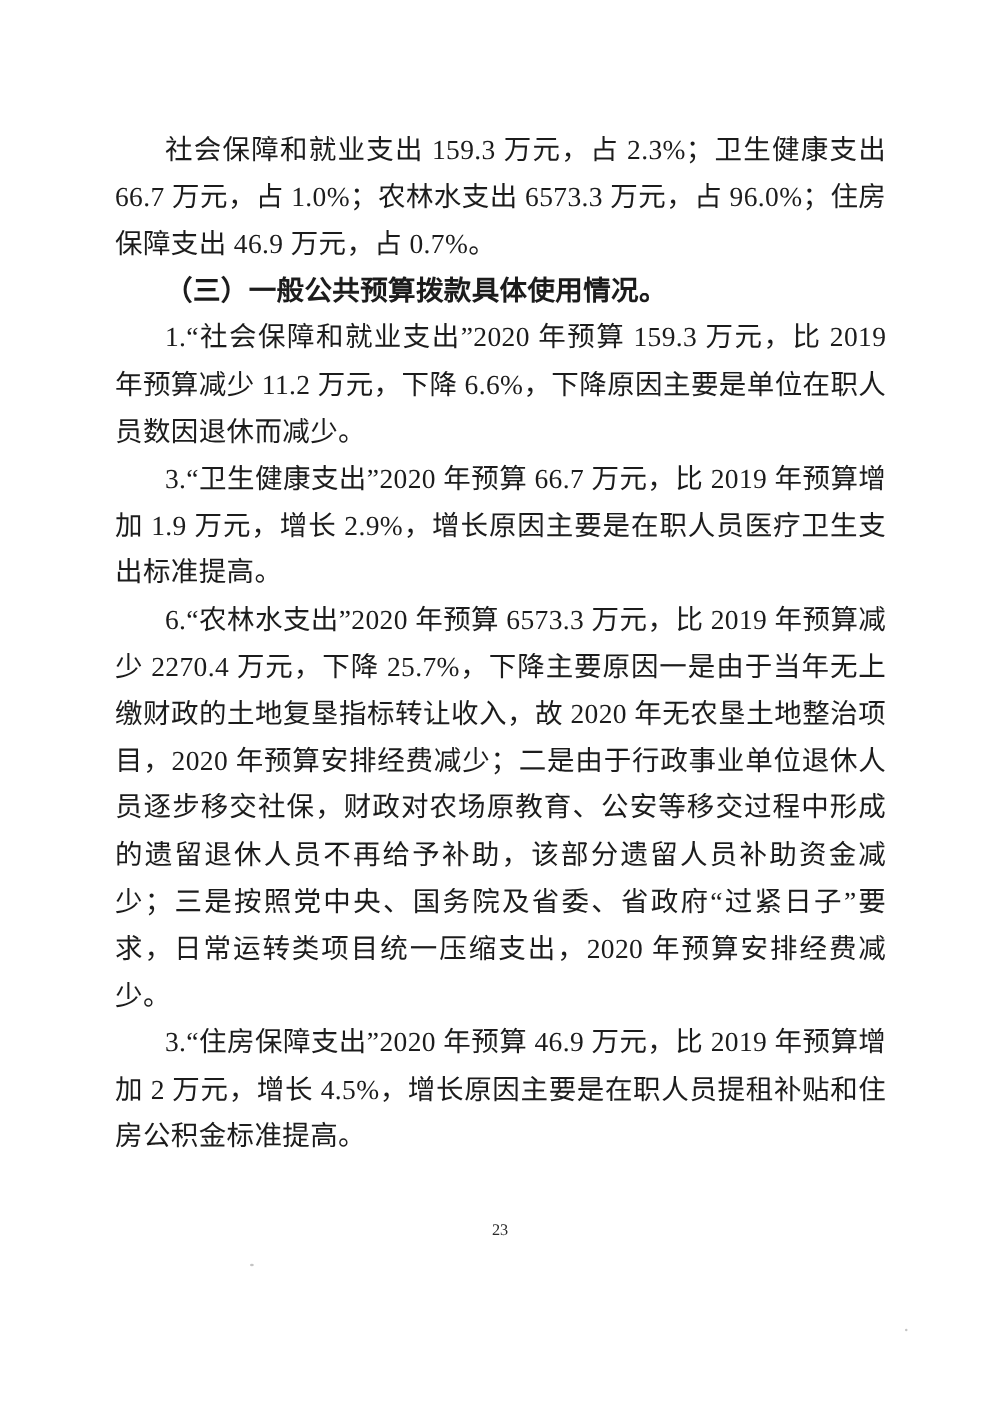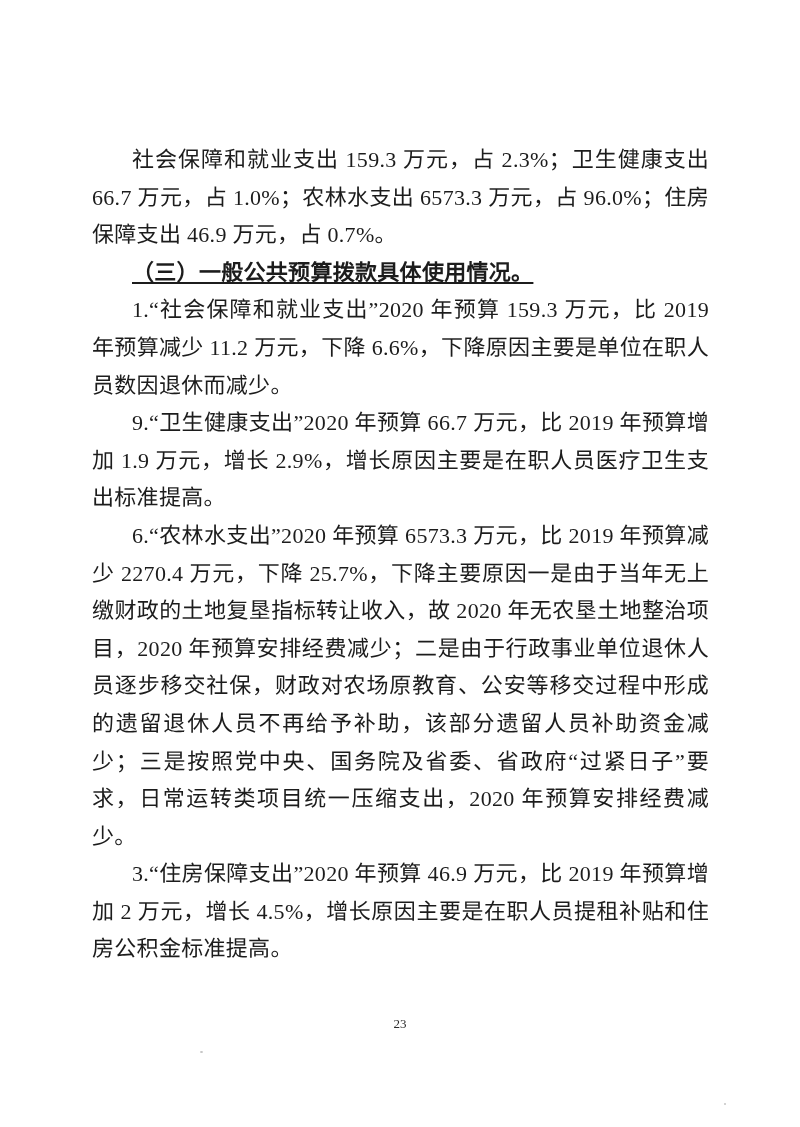--- a/index.html
+++ b/index.html
@@ -11,40 +11,38 @@
     width: 800px;
     height: 1127px;
     position: relative;
     overflow: hidden;
     font-family: "Liberation Serif", "DejaVu Serif", serif;
   }
   .page {
     position: absolute;
     inset: 0;
     background: #ffffff;
-    margin-top: 40px;
   }
   .content {
     position: absolute;
     left: 92px;
     top: 101px;
     width: 617px;
     color: #1c1c1c;
     font-size: 22px;
     line-height: 37.6px;
     text-align: justify;
     letter-spacing: 0.3px;
   }
   .content p {
     margin: 0;
     text-indent: 40px;
   }
   .heading {
     font-weight: 700;
-    text-decoration: underline;
   }
   .lead {
     font-weight: 400;
   }
   .page-number {
     position: absolute;
     top: 976px;
     left: 0;
     width: 100%;
     text-align: center;
@@ -66,21 +64,21 @@
 <div class="page">
 
   <div class="content">
 
     <p>社会保障和就业支出 159.3 万元，占 2.3%；卫生健康支出 66.7 万元，占 1.0%；农林水支出 6573.3 万元，占 96.0%；住房保障支出 46.9 万元，占 0.7%。</p>
 
     <p class="heading">（三）一般公共预算拨款具体使用情况。</p>
 
     <p><span class="lead">1.“社会保障和就业支出”</span><span>2020 年预算 159.3 万元，比 2019 年预算减少 11.2 万元，下降 6.6%，下降原因主要是单位在职人员数因退休而减少。</span></p>
 
-    <p><span class="lead">9.“卫生健康支出”</span><span>2020 年预算 66.7 万元，比 2019 年预算增加 1.9 万元，增长 2.9%，增长原因主要是在职人员医疗卫生支出标准提高。</span></p>
+    <p><span class="lead">3.“卫生健康支出”</span><span>2020 年预算 66.7 万元，比 2019 年预算增加 1.9 万元，增长 2.9%，增长原因主要是在职人员医疗卫生支出标准提高。</span></p>
 
     <p><span class="lead">6.“农林水支出”</span><span>2020 年预算 6573.3 万元，比 2019 年预算减少 2270.4 万元，下降 25.7%，下降主要原因一是由于当年无上缴财政的土地复垦指标转让收入，故 2020 年无农垦土地整治项目，2020 年预算安排经费减少；二是由于行政事业单位退休人员逐步移交社保，财政对农场原教育、公安等移交过程中形成的遗留退休人员不再给予补助，该部分遗留人员补助资金减少；三是按照党中央、国务院及省委、省政府“过紧日子”要求，日常运转类项目统一压缩支出，2020 年预算安排经费减少。</span></p>
 
     <p><span class="lead">3.“住房保障支出”</span><span>2020 年预算 46.9 万元，比 2019 年预算增加 2 万元，增长 4.5%，增长原因主要是在职人员提租补贴和住房公积金标准提高。</span></p>
 
   </div>
 
   <div class="page-number">23</div>
 
   <span class="speck speck-1"></span>

